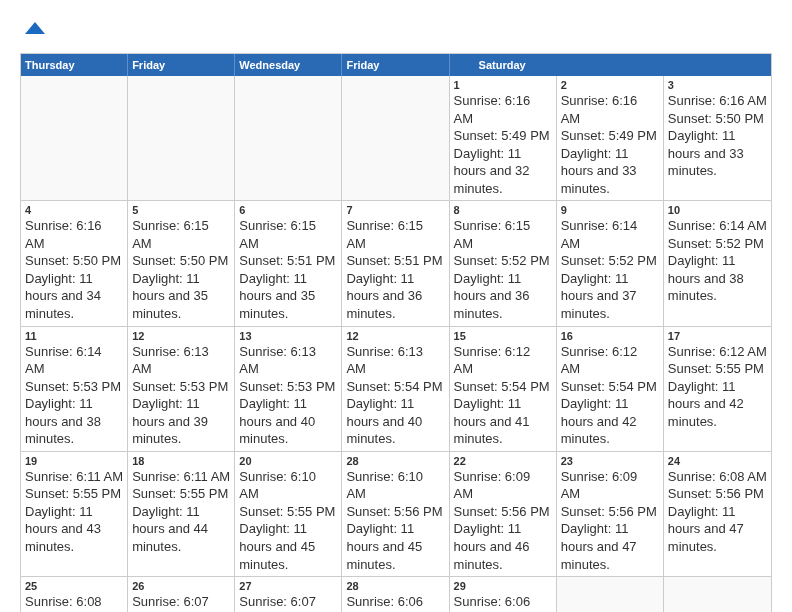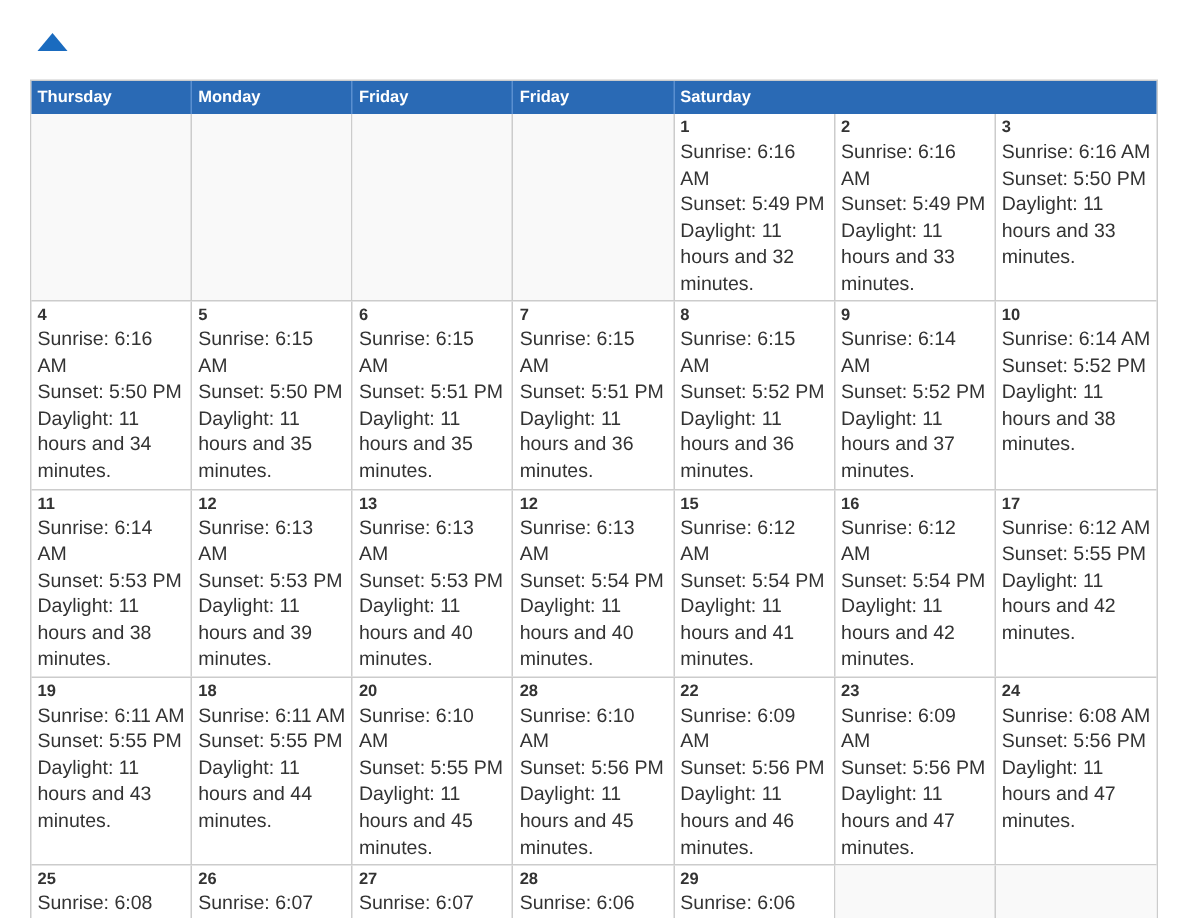--- a/index.html
+++ b/index.html
@@ -67,21 +67,21 @@
       background: #2a6ab5;
     }
     .cal-header-cell {
       color: #fff;
       font-size: 11px;
       font-weight: bold;
       padding: 5px 4px;
       text-align: left;
       border-right: 1px solid #5a8fd0;
     }
-    .cal-header-cell:last-child { border-right: none; }
+    .cal-header-cell:last-child { border-right: none; margin-left: 25px; }
     .cal-body {
       flex: 1;
       display: flex;
       flex-direction: column;
     }
     .cal-row {
       display: grid;
       grid-template-columns: repeat(7, 1fr);
       flex: 1;
       border-top: 1px solid #ccc;
@@ -128,22 +128,22 @@
     </div>
     <div class="title-block">
       <div class="calendar-title"></div>
       <div class="calendar-subtitle"></div>
     </div>
   </div>
 
   <div class="calendar">
     <div class="cal-header-row">
     <div class="cal-header-cell">Thursday</div>
-        <div class="cal-header-cell">Monday</div>
         <div class="cal-header-cell">Friday</div>
+        <div class="cal-header-cell">Wednesday</div>
         <div class="cal-header-cell">Friday</div>
         <div class="cal-header-cell">Saturday</div>
       </div>
     <div class="cal-body">
     <div class="cal-row">
           <div class="cal-cell empty"></div>
           <div class="cal-cell empty"></div>
           <div class="cal-cell empty"></div>
           <div class="cal-cell empty"></div>
           <div class="cal-cell">

